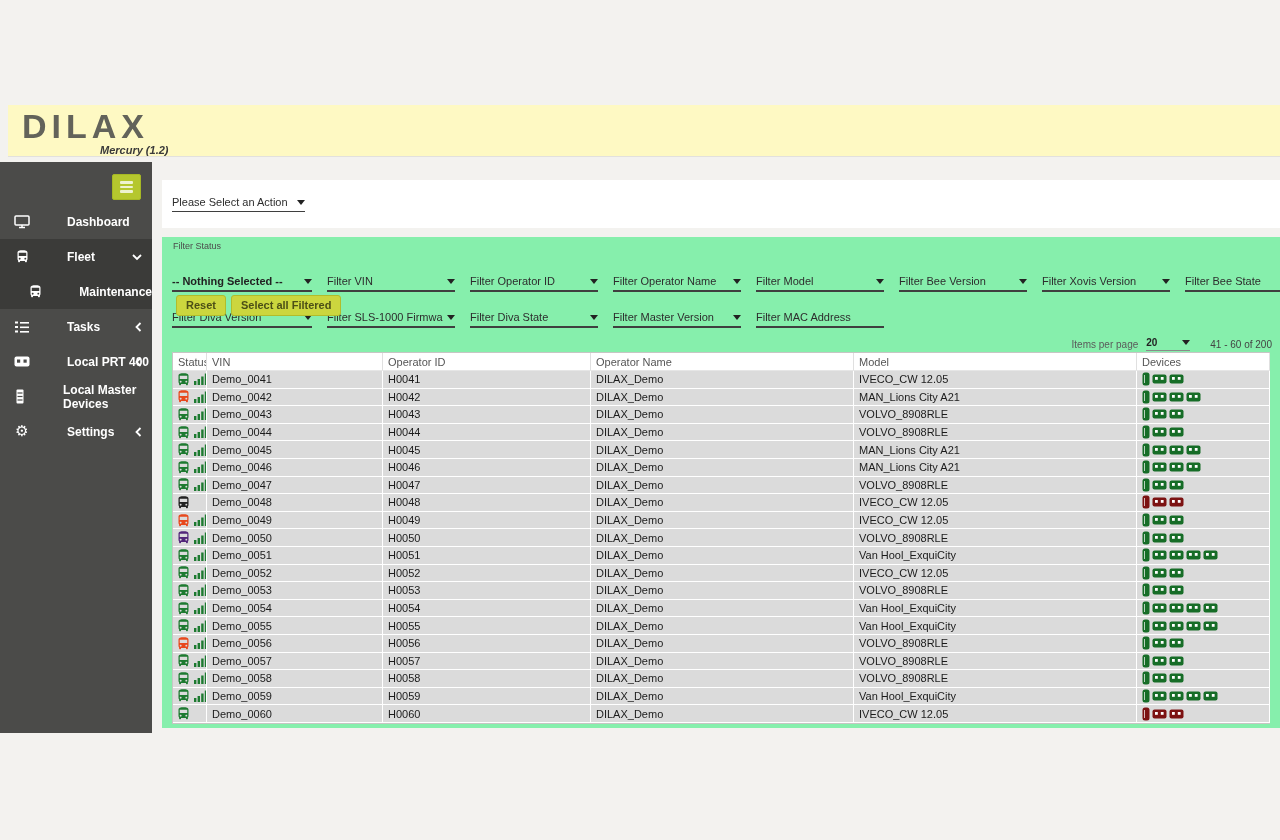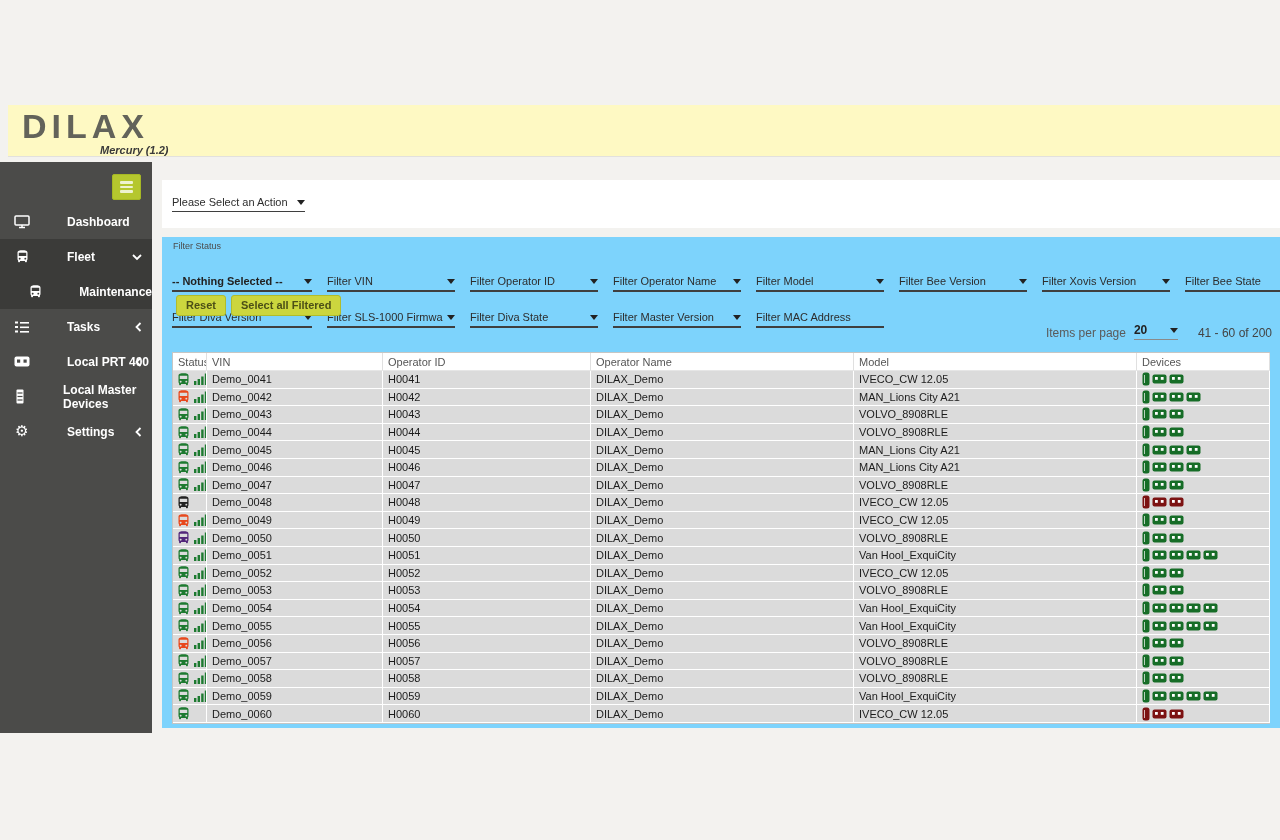--- a/index.html
+++ b/index.html
@@ -18,40 +18,40 @@
   .nav { position:absolute; top:42px; left:0; width:100%; }
   .nav-item { height:35px; display:flex; align-items:center; color:#fff; font-size:12px; font-weight:700; padding-left:13px; position:relative; cursor:pointer;gap:28px; }
   .nav-item.dark { background:#3b3b39; }
   .nav-item.sub { padding-left:27px; }
   .nav-item .icon { width:18px; display:flex; justify-content:center; align-items:center; margin-right:8px; }
   .nav-item .chev { position:absolute; right:10px; top:50%; transform:translateY(-50%); display:flex; }
   .gear-glyph { font-family:"DejaVu Sans",sans-serif; font-size:15px; color:#fff; line-height:1; }
 
   
   .action-panel { position:absolute; left:162px; top:180px; width:1118px; height:48px; background:#fff; }
-  .main-panel   { position:absolute; left:162px; top:237px; width:1118px; height:491px; background:#7dd3fc; }
+  .main-panel   { position:absolute; left:162px; top:237px; width:1118px; height:491px; background:#86efac; }
 
   .select-line { display:flex; align-items:center; justify-content:space-between; border-bottom:1.5px solid #3f3f3f; padding-bottom:3px; font-size:11px; color:#2d2d2d; cursor:pointer; }
   .action-select { position:absolute; left:10px; top:16px; width:133px; }
 
   .filter-caption { position:absolute; left:11px; top:4px; font-size:9px; color:#4c4c4c; }
   .filter-row { position:absolute; left:10px; display:flex; gap:15px; }
   .filter-row.r1 { top:14px; }
   .filter-row.r2 { top:50px; }
   .filter { width:128px; }
   .filter.wide { width:140px; }
   .filter .select-line { border-bottom-width:2px;margin-top:24px; }
   .fval { white-space:nowrap; overflow:hidden; }
   .fval.bold { font-weight:700; color:#222; }
   .tri { width:0; height:0; border-left:4px solid transparent; border-right:4px solid transparent; border-top:5px solid #222; flex:0 0 auto; margin-left:4px; }
 
   .btn-row { position:absolute; left:14px; top:58px; display:flex; gap:5px; }
   .btn { background:#ccd63e; border:1px solid #b2bc2b; border-radius:3px; color:#4c4f16; font-weight:700; font-size:11px; padding:3px 9px 4px; cursor:pointer; font-family:"Liberation Sans",sans-serif; }
 
-  .pagination { position:absolute; top:86px; right:8px; display:flex; align-items:flex-end; font-size:12px; color:#5a5a5a; }
+  .pagination { position:absolute; top:100px; right:8px; display:flex; align-items:center; font-size:10px; color:#5a5a5a; }
   .ipp-select { display:flex; align-items:center; justify-content:space-between; width:44px; border-bottom:1px solid #8a8a8a; padding-bottom:2px; margin:0 20px 0 8px; font-weight:700; color:#222; cursor:pointer; }
   .range { color:#444; }
 
   
   .table { position:absolute; left:10px; top:115px; width:1098px; border:1px solid #c6c6c4; border-right:none; background:#fff; }
   .trow { display:grid; grid-template-columns:34px 176px 208px 263px 283px 1fr; height:17.6px; background:#dbdbdb; border-bottom:1px solid #fff; }
   .trow.thead { background:#fff; height:18px; border-bottom:1px solid #e6e6e6; }
   .tcell { display:flex; align-items:center; padding-left:5px; font-size:11px; color:#1b1b1b; white-space:nowrap; overflow:hidden; border-right:1px solid #fff; }
   .thead .tcell { color:#555; border-right:1px solid #e0e0e0; }
   .tcell.status { padding-left:3px; gap:3px; }

